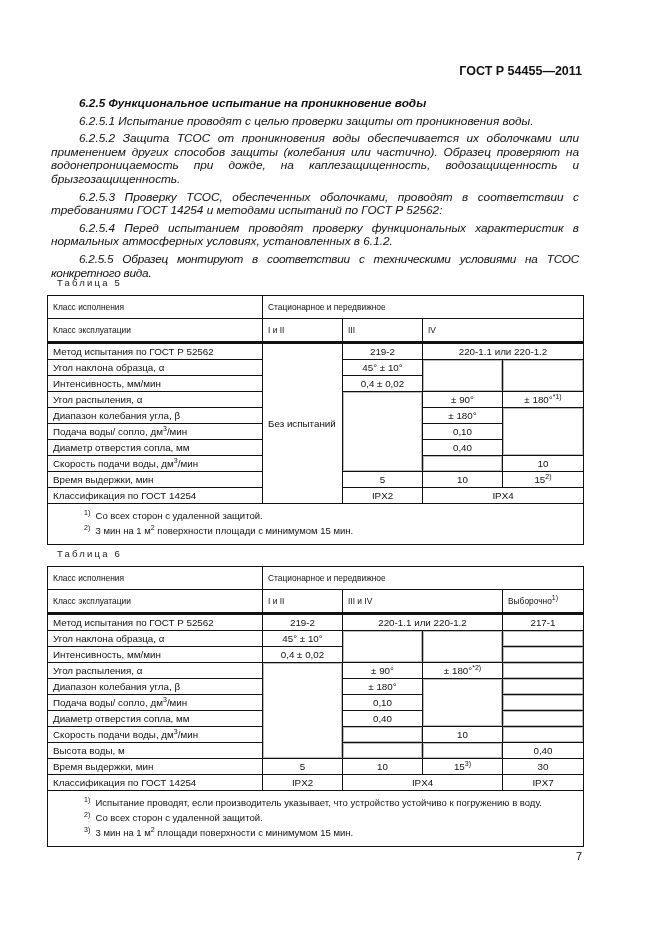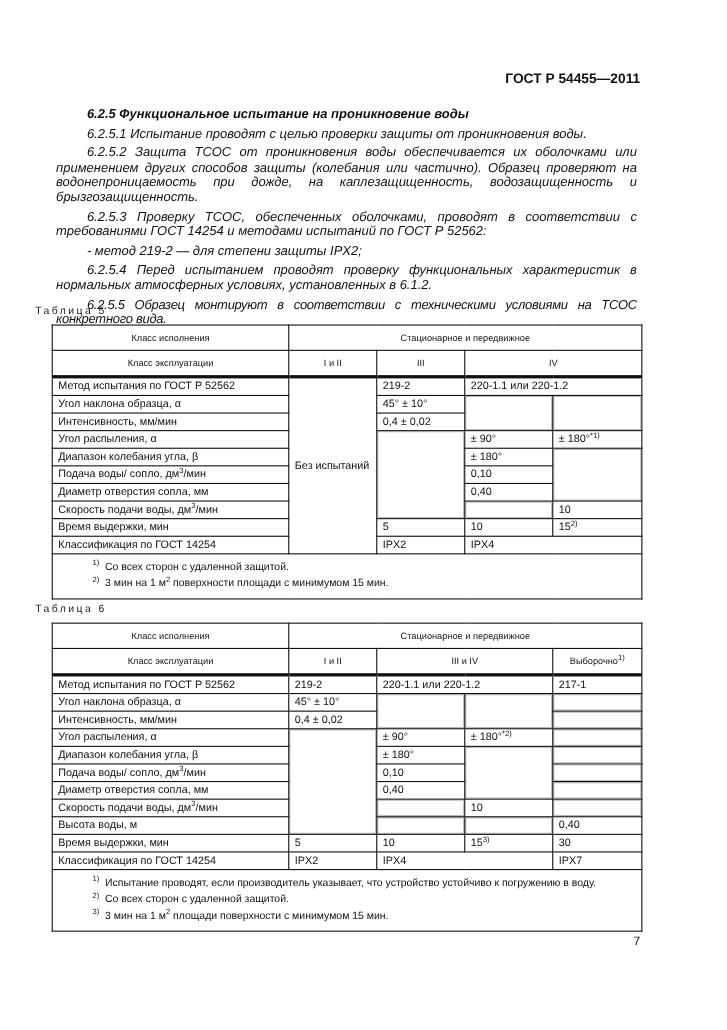--- a/index.html
+++ b/index.html
@@ -4,44 +4,43 @@
 <style>
   html, body { margin:0; padding:0; background:#ffffff; }
   body { width:661px; height:936px; position:relative; overflow:hidden;
          font-family:"Liberation Sans", "DejaVu Sans", sans-serif; color:#111; }
   .header-code { position:absolute; top:64px; right:79px; font-weight:bold; font-size:12.5px;text-align:center; }
   .section { position:absolute; left:47px; width:536px; top:93px; font-size:11.8px; line-height:13.6px; }
   .section p { margin:4px; text-align:justify;font-style:italic; }
   .section .h { font-weight:bold; padding-left:28px; }
   .section .ind { text-indent:28px; }
   .section .li { padding-left:28px; }
-  .tcap { position:absolute; left:32px; font-size:9.5px; letter-spacing:2.2px; color:#222; }
+  .tcap { position:absolute; left:57px; font-size:9.5px; letter-spacing:2.2px; color:#222; }
   table.gt { position:absolute; left:47px; border-collapse:collapse; table-layout:fixed; width:536px;
              font-size:9.8px; }
   table.gt td { border:1px solid #111; padding:0 5px; height:15px; line-height:15px; white-space:nowrap; overflow:hidden; }
-  table.gt td.c { }
-  table.gt tr.hdr td { height:22px; font-size:8.4px; text-align:center; }
+  table.gt td.c { text-align:center; }
+  table.gt tr.hdr td { height:22px; font-size:8.4px; }
   table.gt tr.thick td { border-bottom:3px solid #111;margin-top:48px; }
   table.gt td.empty { border:1px solid #111; box-shadow: inset 0 0 0 1px #bbb; }
   table.gt td.vm { vertical-align:middle; }
   table.gt td.fn { white-space:normal; padding:4px 0 6px 36px; line-height:15px; font-size:9.5px; }
   sup { font-size:7px; vertical-align:4px; line-height:0; }
   .pageno { position:absolute; top:850px; left:576px; font-size:11px; }
 </style>
 </head>
 <body>
 
 <div class="header-code">ГОСТ Р 54455—2011</div>
 
 <div class="section">
   <p class="h">6.2.5  Функциональное испытание на проникновение воды</p>
   <p class="ind">6.2.5.1  Испытание проводят с целью проверки защиты от проникновения воды.</p>
   <p class="ind">6.2.5.2  Защита ТСОС от проникновения воды обеспечивается их оболочками или применением других способов защиты (колебания или частично). Образец проверяют на водонепроницаемость при дожде, на каплезащищенность, водозащищенность и брызгозащищенность.</p>
   <p class="ind">6.2.5.3 Проверку ТСОС, обеспеченных оболочками, проводят в соответствии с требованиями ГОСТ 14254 и методами испытаний по ГОСТ Р 52562:</p>
-  <p class="li">-  метод 219-2 — для степени защиты IPX2;</p>
   <p class="ind">6.2.5.4 Перед испытанием проводят проверку функциональных характеристик в нормальных атмосферных условиях, установленных в 6.1.2.</p>
   <p class="ind" style="letter-spacing:-0.25px">6.2.5.5  Образец монтируют в соответствии с техническими условиями на ТСОС конкретного вида.</p>
 </div>
 
 <div class="tcap" style="top:277px">Таблица 5</div>
 <table class="gt" style="top:295px">
   <colgroup>
       <col style="width:215px">
       <col style="width:80px">
       <col style="width:80px">

